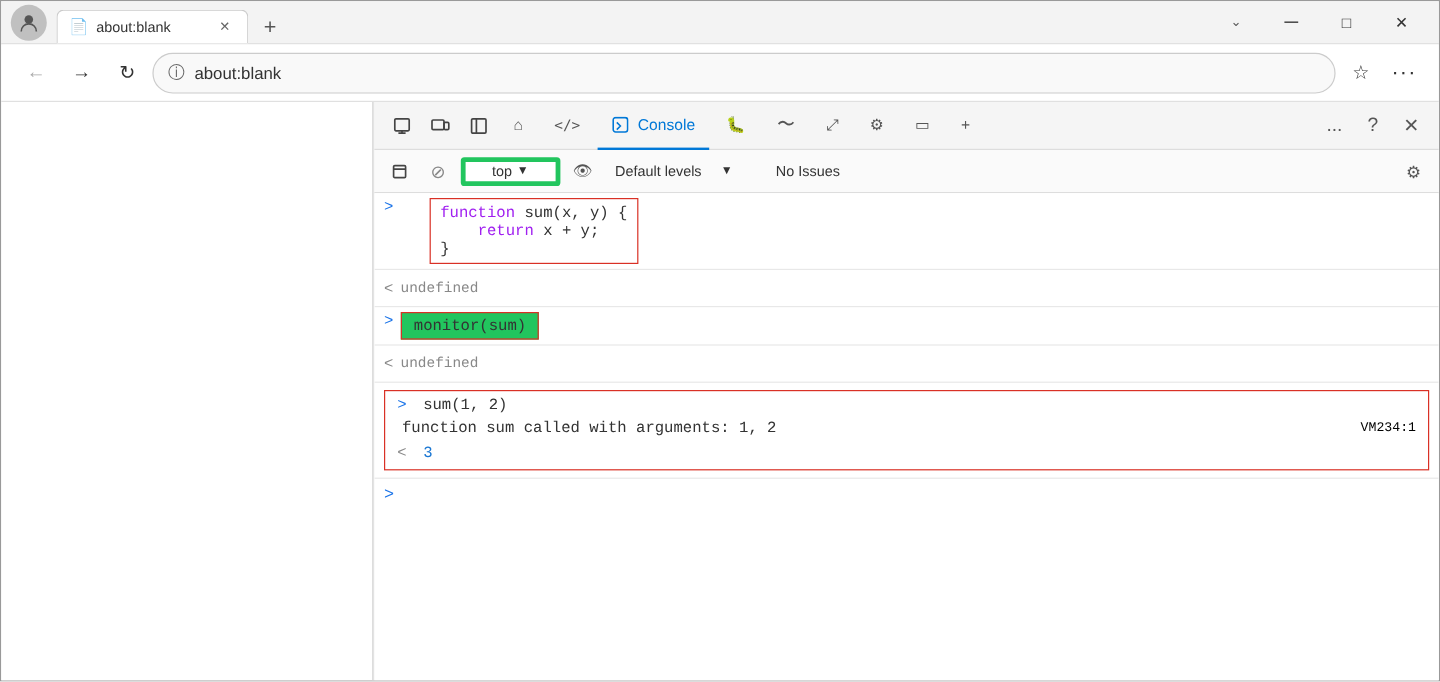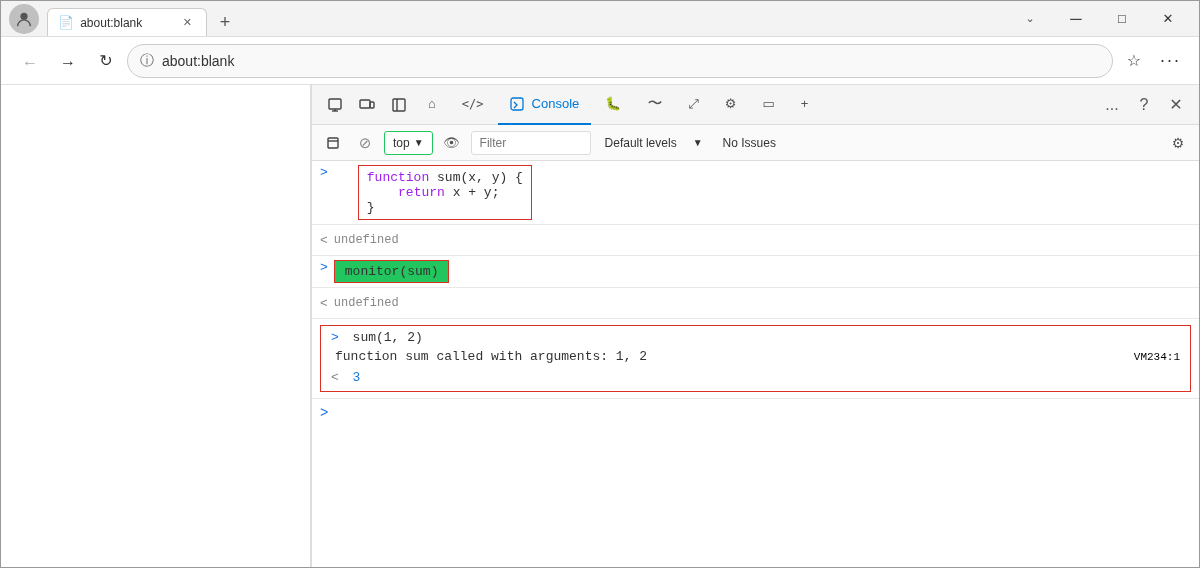--- a/index.html
+++ b/index.html
@@ -233,22 +233,22 @@
       border-radius: 3px;
       cursor: pointer;
       font-size: 13px;
       color: #444;
     }
     .context-select {
       display: flex;
       align-items: center;
       gap: 4px;
       height: 24px;
-      padding: 0 8px;
-      border: 1px solid #22c55e;
+      padding: 0 22px;
+      border: 4px solid #22c55e;
       border-radius: 3px;
       font-size: 12px;
       color: #333;
       cursor: pointer;
       background: #fff;
     }
     .filter-input {
       height: 24px;
       width: 120px;
       border: 1px solid #ddd;
@@ -266,20 +266,21 @@
       padding: 0 8px;
       font-size: 12px;
       color: #333;
       cursor: pointer;
       border-radius: 3px;
     }
     .no-issues {
       font-size: 12px;
       color: #333;
       padding: 0 6px;
+      margin-left: 16px;
     }
     .gear-btn {
       margin-left: auto;
       width: 26px;
       height: 26px;
       display: flex;
       align-items: center;
       justify-content: center;
       cursor: pointer;
       font-size: 14px;
@@ -512,21 +513,20 @@
             <rect x="2" y="2" width="10" height="10" rx="1"></rect>
             <line x1="2" y1="5" x2="12" y2="5"></line>
           </svg>
         </div>
         <div class="console-toolbar-btn" style="font-size:15px; color:#888;">⊘</div>
         <div class="context-select">
           <span>top</span>
           <span style="font-size:10px;">▼</span>
         </div>
         <div class="console-toolbar-btn" style="font-size:13px; color:#555;">👁</div>
-        <input class="filter-input" placeholder="Filter" style="">
         <div class="log-levels-btn">
           <span>Default levels</span>
           <span style="font-size:10px;">▼</span>
         </div>
         <div class="no-issues">No Issues</div>
         <div class="gear-btn">⚙</div>
       </div>
 
       <div class="console-output">
 

